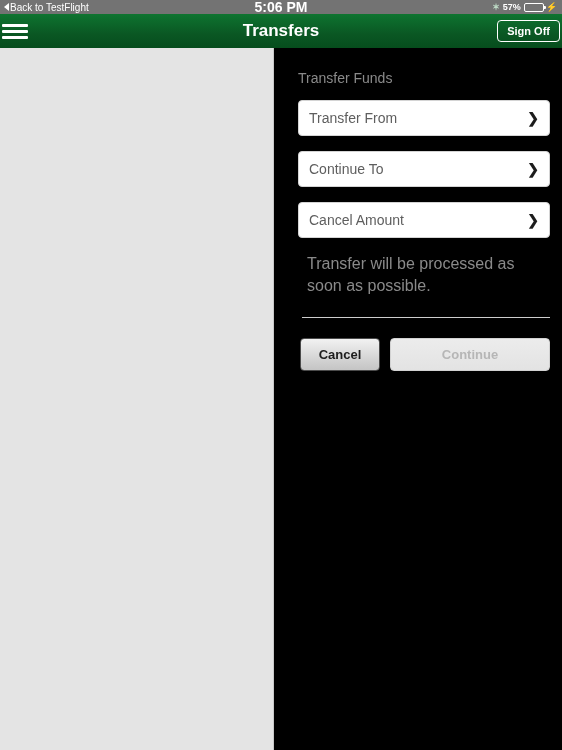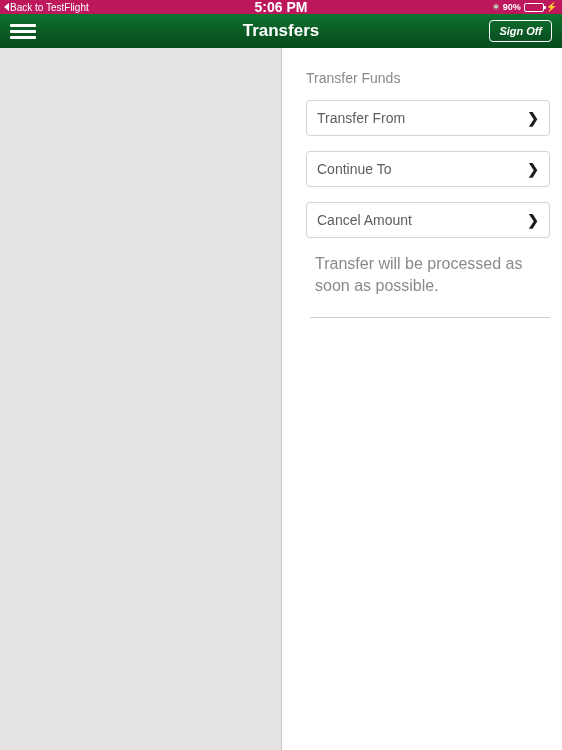--- a/index.html
+++ b/index.html
@@ -8,21 +8,21 @@
     font-family: "Liberation Sans", sans-serif;
     background: #e4e4e4;
     overflow: hidden;
   }
   #app { position: relative; width: 562px; height: 750px; }
 
   
   .statusbar {
     position: absolute; top: 0; left: 0;
     width: 562px; height: 14px;
-    background: #be185d;
+    background: #737373;
     display: flex; align-items: center;
     color: #ffffff; font-size: 10px;
     padding: 0 4px;
   }
   .sb-left { display: flex; align-items: center; gap: 1px; }
   .back-caret {
     display: inline-block;
     width: 0; height: 0;
     border-top: 4px solid transparent;
     border-bottom: 4px solid transparent;
@@ -53,21 +53,21 @@
   }
   .batt-fill { height: 100%; background: #ffffff; border-radius: 1px; }
   .bolt { font-size: 9px; color: #ffffff; }
 
   
   .navbar {
     position: absolute; top: 14px; left: 0;
     width: 562px; height: 34px;
     background: linear-gradient(to bottom, #0e7430 0%, #0a5723 60%, #064d1d 100%);
     display: flex; align-items: center;
-    padding: 0 10px;
+    padding: 0 2px;
   }
   .hamburger {
     width: 26px; height: 20px;
     display: flex; flex-direction: column; justify-content: center; gap: 3px;
     cursor: pointer;
   }
   .hamburger span {
     display: block; height: 3px; width: 26px;
     background: #ffffff; border-radius: 1px;
   }
@@ -79,27 +79,26 @@
   }
   .signoff {
     margin-left: auto;
     border: 1px solid #ffffff;
     border-radius: 4px;
     color: #ffffff;
     font-size: 11px; font-weight: bold;
     padding: 4px 9px;
     background: transparent;
     cursor: pointer;
-    font-style: italic;
   }
 
   
   .content { position: absolute; top: 48px; left: 0; width: 562px; height: 702px; display: flex; }
   .left-pane { width: 282px; height: 100%; background: #e4e4e4; border-right: 1px solid #c8c8c8; }
-  .right-pane { flex: 1; height: 100%; background: #ffffff; padding: 22px 12px 0 24px; }
+  .right-pane { flex: 1; height: 100%; background: #000000; padding: 22px 12px 0 24px; }
 
   .section-title {
     color: #8a8a8a; font-size: 14px; margin-bottom: 14px;
   }
 
   .field-row {
     position: relative;
     height: 36px;
     background: #ffffff;
     border: 1px solid #d4d4d4;
@@ -153,21 +152,21 @@
 <div id="app">
 
   <div class="statusbar">
     <div class="sb-left">
       <span class="back-caret"></span>
       <span>Back to TestFlight</span>
     </div>
     <div class="sb-center">5:06 PM</div>
     <div class="sb-right">
       <span class="bt-icon">✶</span>
-      <span>90%</span>
+      <span>57%</span>
       <span class="batt">
         <span class="batt-fill" id="batt-fill" style="width: 14%;"></span>
       </span>
       <span class="bolt">⚡</span>
     </div>
   </div>
 
   <div class="navbar">
     <div class="hamburger">
       <span></span>
@@ -196,16 +195,20 @@
 
       <div class="field-row">
         <span class="field-label">Cancel Amount</span>
         <span class="chev">❯</span>
       </div>
 
       <div class="helper">Transfer will be processed as soon as possible.</div>
 
       <div class="divider"></div>
 
+      <div class="btn-row">
+        <div class="btn btn-cancel">Cancel</div>
+        <div class="btn btn-continue">Continue</div>
+      </div>
     </div>
   </div>
 
 </div>
 
 </body></html>

